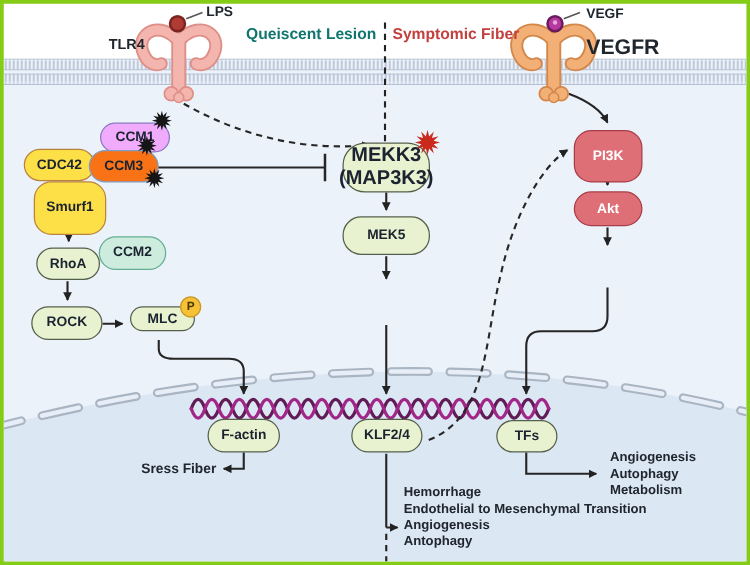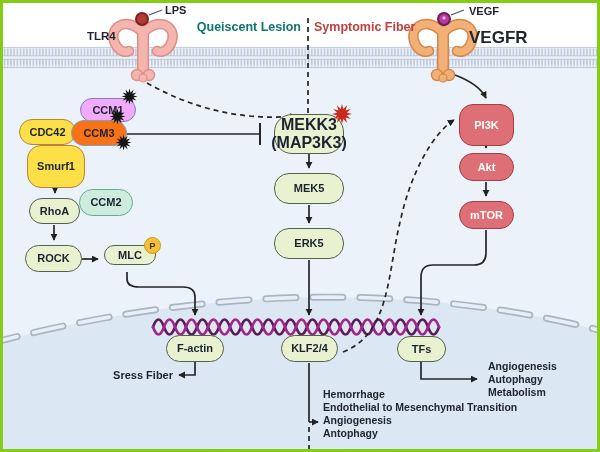--- a/index.html
+++ b/index.html
@@ -142,25 +142,23 @@
     <div class="pill green" style="left:26px;top:195px;width:51px;height:26px;">RhoA</div>
     <div class="pill green" style="left:22px;top:242px;width:57px;height:27px;">ROCK</div>
     <div class="pill green" style="left:101px;top:242px;width:52px;height:20px;">MLC</div>
     <div class="pbadge" style="left:141px;top:234px;">P</div>
 
     <div class="pill green small2" style="left:271px;top:111px;width:70px;height:40px;border-radius:18px;">
       <span>MEKK3</span>
       <span>(MAP3K3)</span>
     </div>
     <div class="pill green" style="left:271px;top:170px;width:70px;height:31px;border-radius:15px;">MEK5</div>
-    <div class="pill green" style="left:271px;top:225px;width:70px;height:31px;border-radius:15px;">ERK5</div>
 
     <div class="pill redp" style="left:456px;top:101px;width:55px;height:42px;">PI3K</div>
     <div class="pill redp" style="left:456px;top:150px;width:55px;height:28px;">Akt</div>
-    <div class="pill redp" style="left:456px;top:198px;width:55px;height:28px;">mTOR</div>
 
     <div class="pill green" style="left:163px;top:332px;width:58px;height:27px;">F-actin</div>
     <div class="pill green" style="left:278px;top:332px;width:57px;height:27px;">KLF2/4</div>
     <div class="pill green" style="left:394px;top:333px;width:49px;height:26px;">TFs</div>
 
     <div class="lbl" style="left:90px;top:366px;width:80px;text-align:right;">Sress Fiber</div>
     <div class="outlist" style="left:320px;top:385px;">
       <div>Hemorrhage</div>
       <div>Endothelial to Mesenchymal Transition</div>
       <div>Angiogenesis</div>

